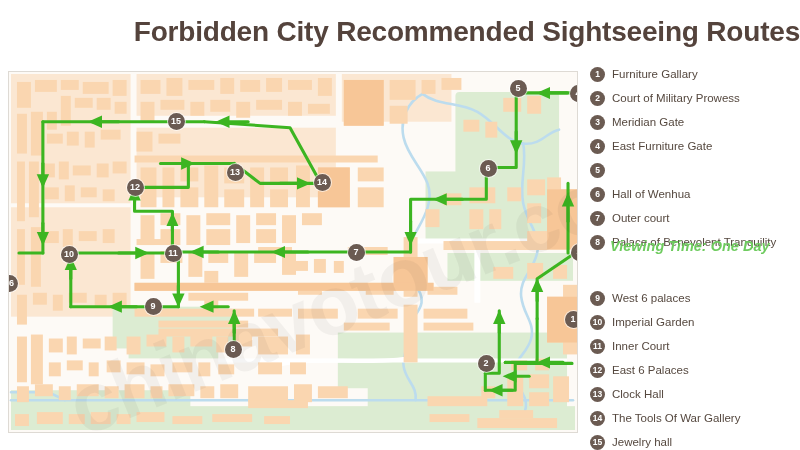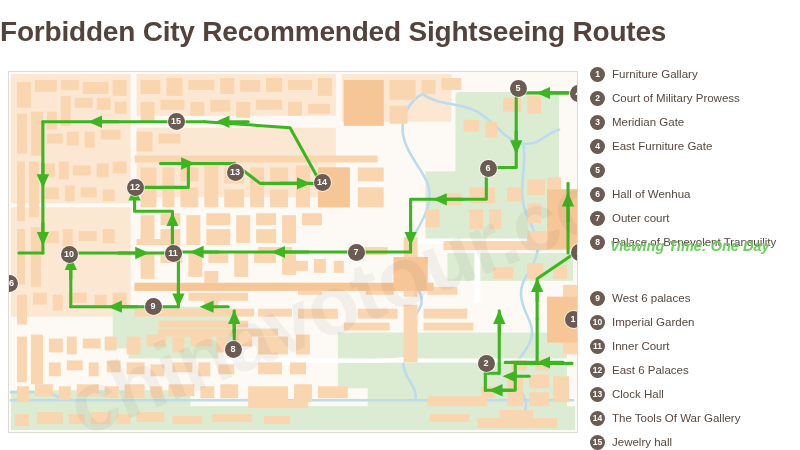--- a/index.html
+++ b/index.html
@@ -15,21 +15,21 @@
     overflow: hidden;
     position: relative;
   }
 
   
   .page-title {
     position: absolute;
     left: 0;
     top: 16px;
     width: 800px;
-    text-align: left;
+    text-align: right;
     font-size: 28px;
     font-weight: bold;
     color: #54433c;
     letter-spacing: -0.2px;
     white-space: nowrap;
   }
 
   
   .map-frame {
     position: absolute;

